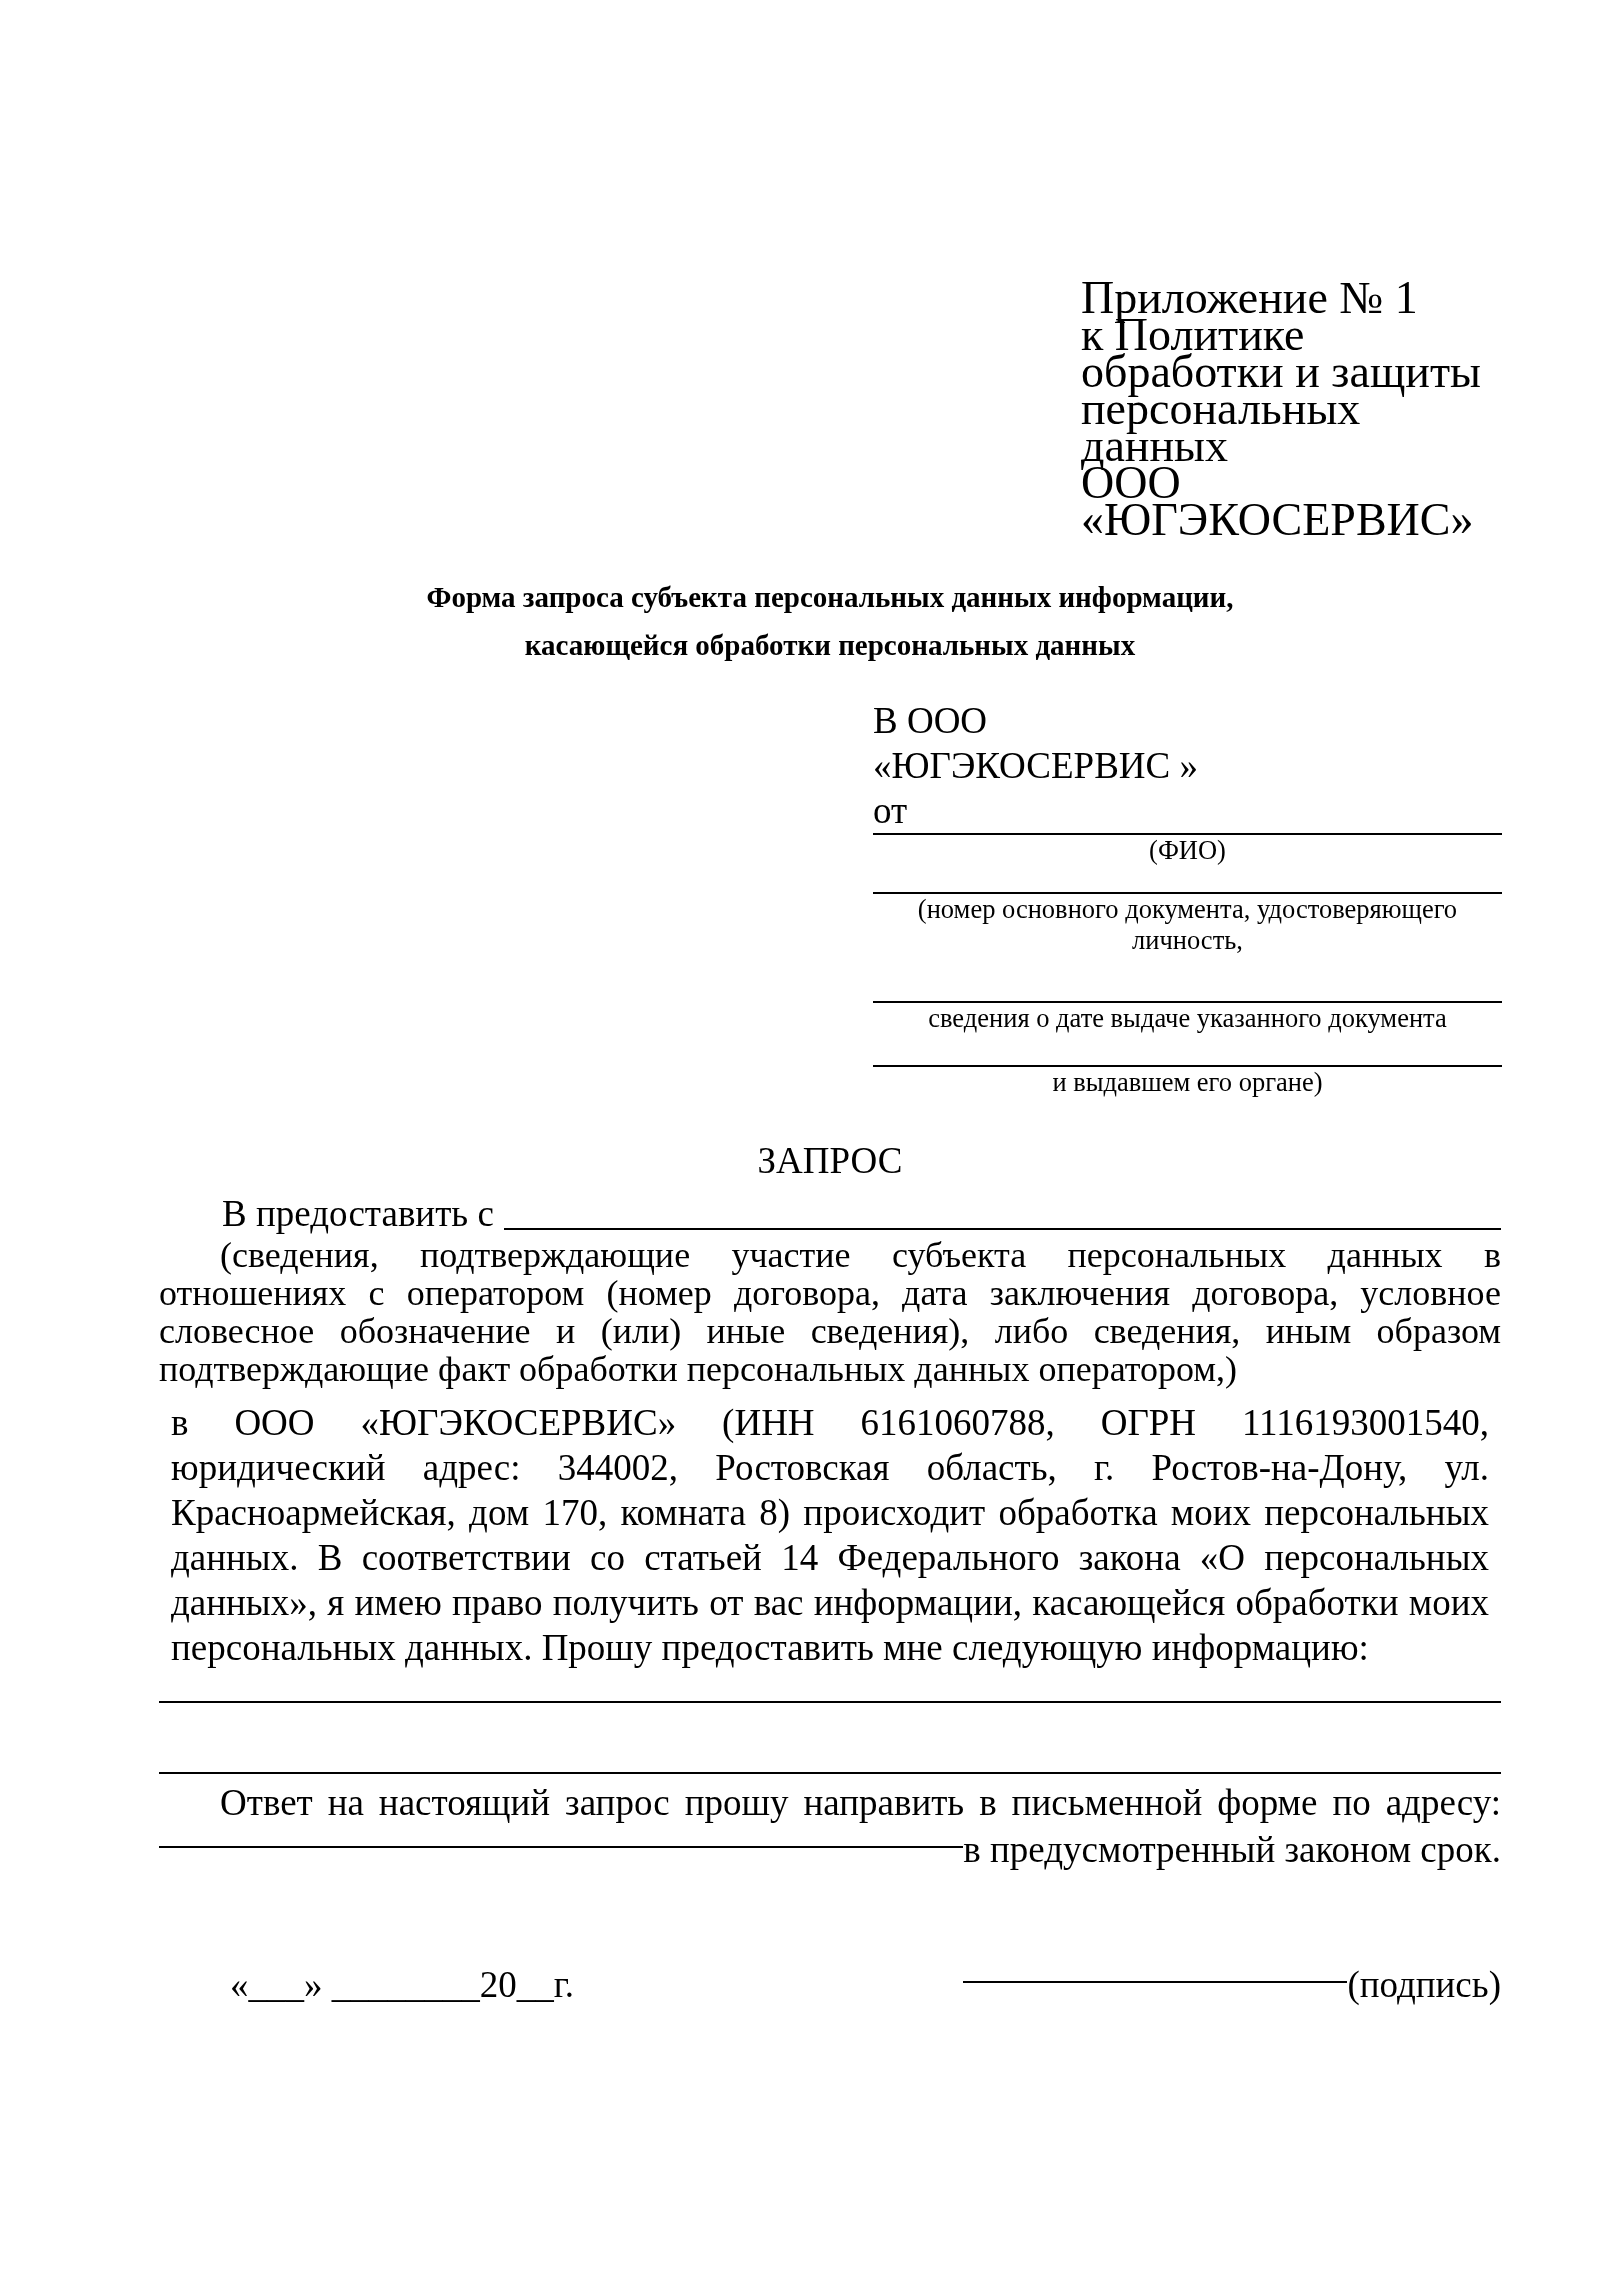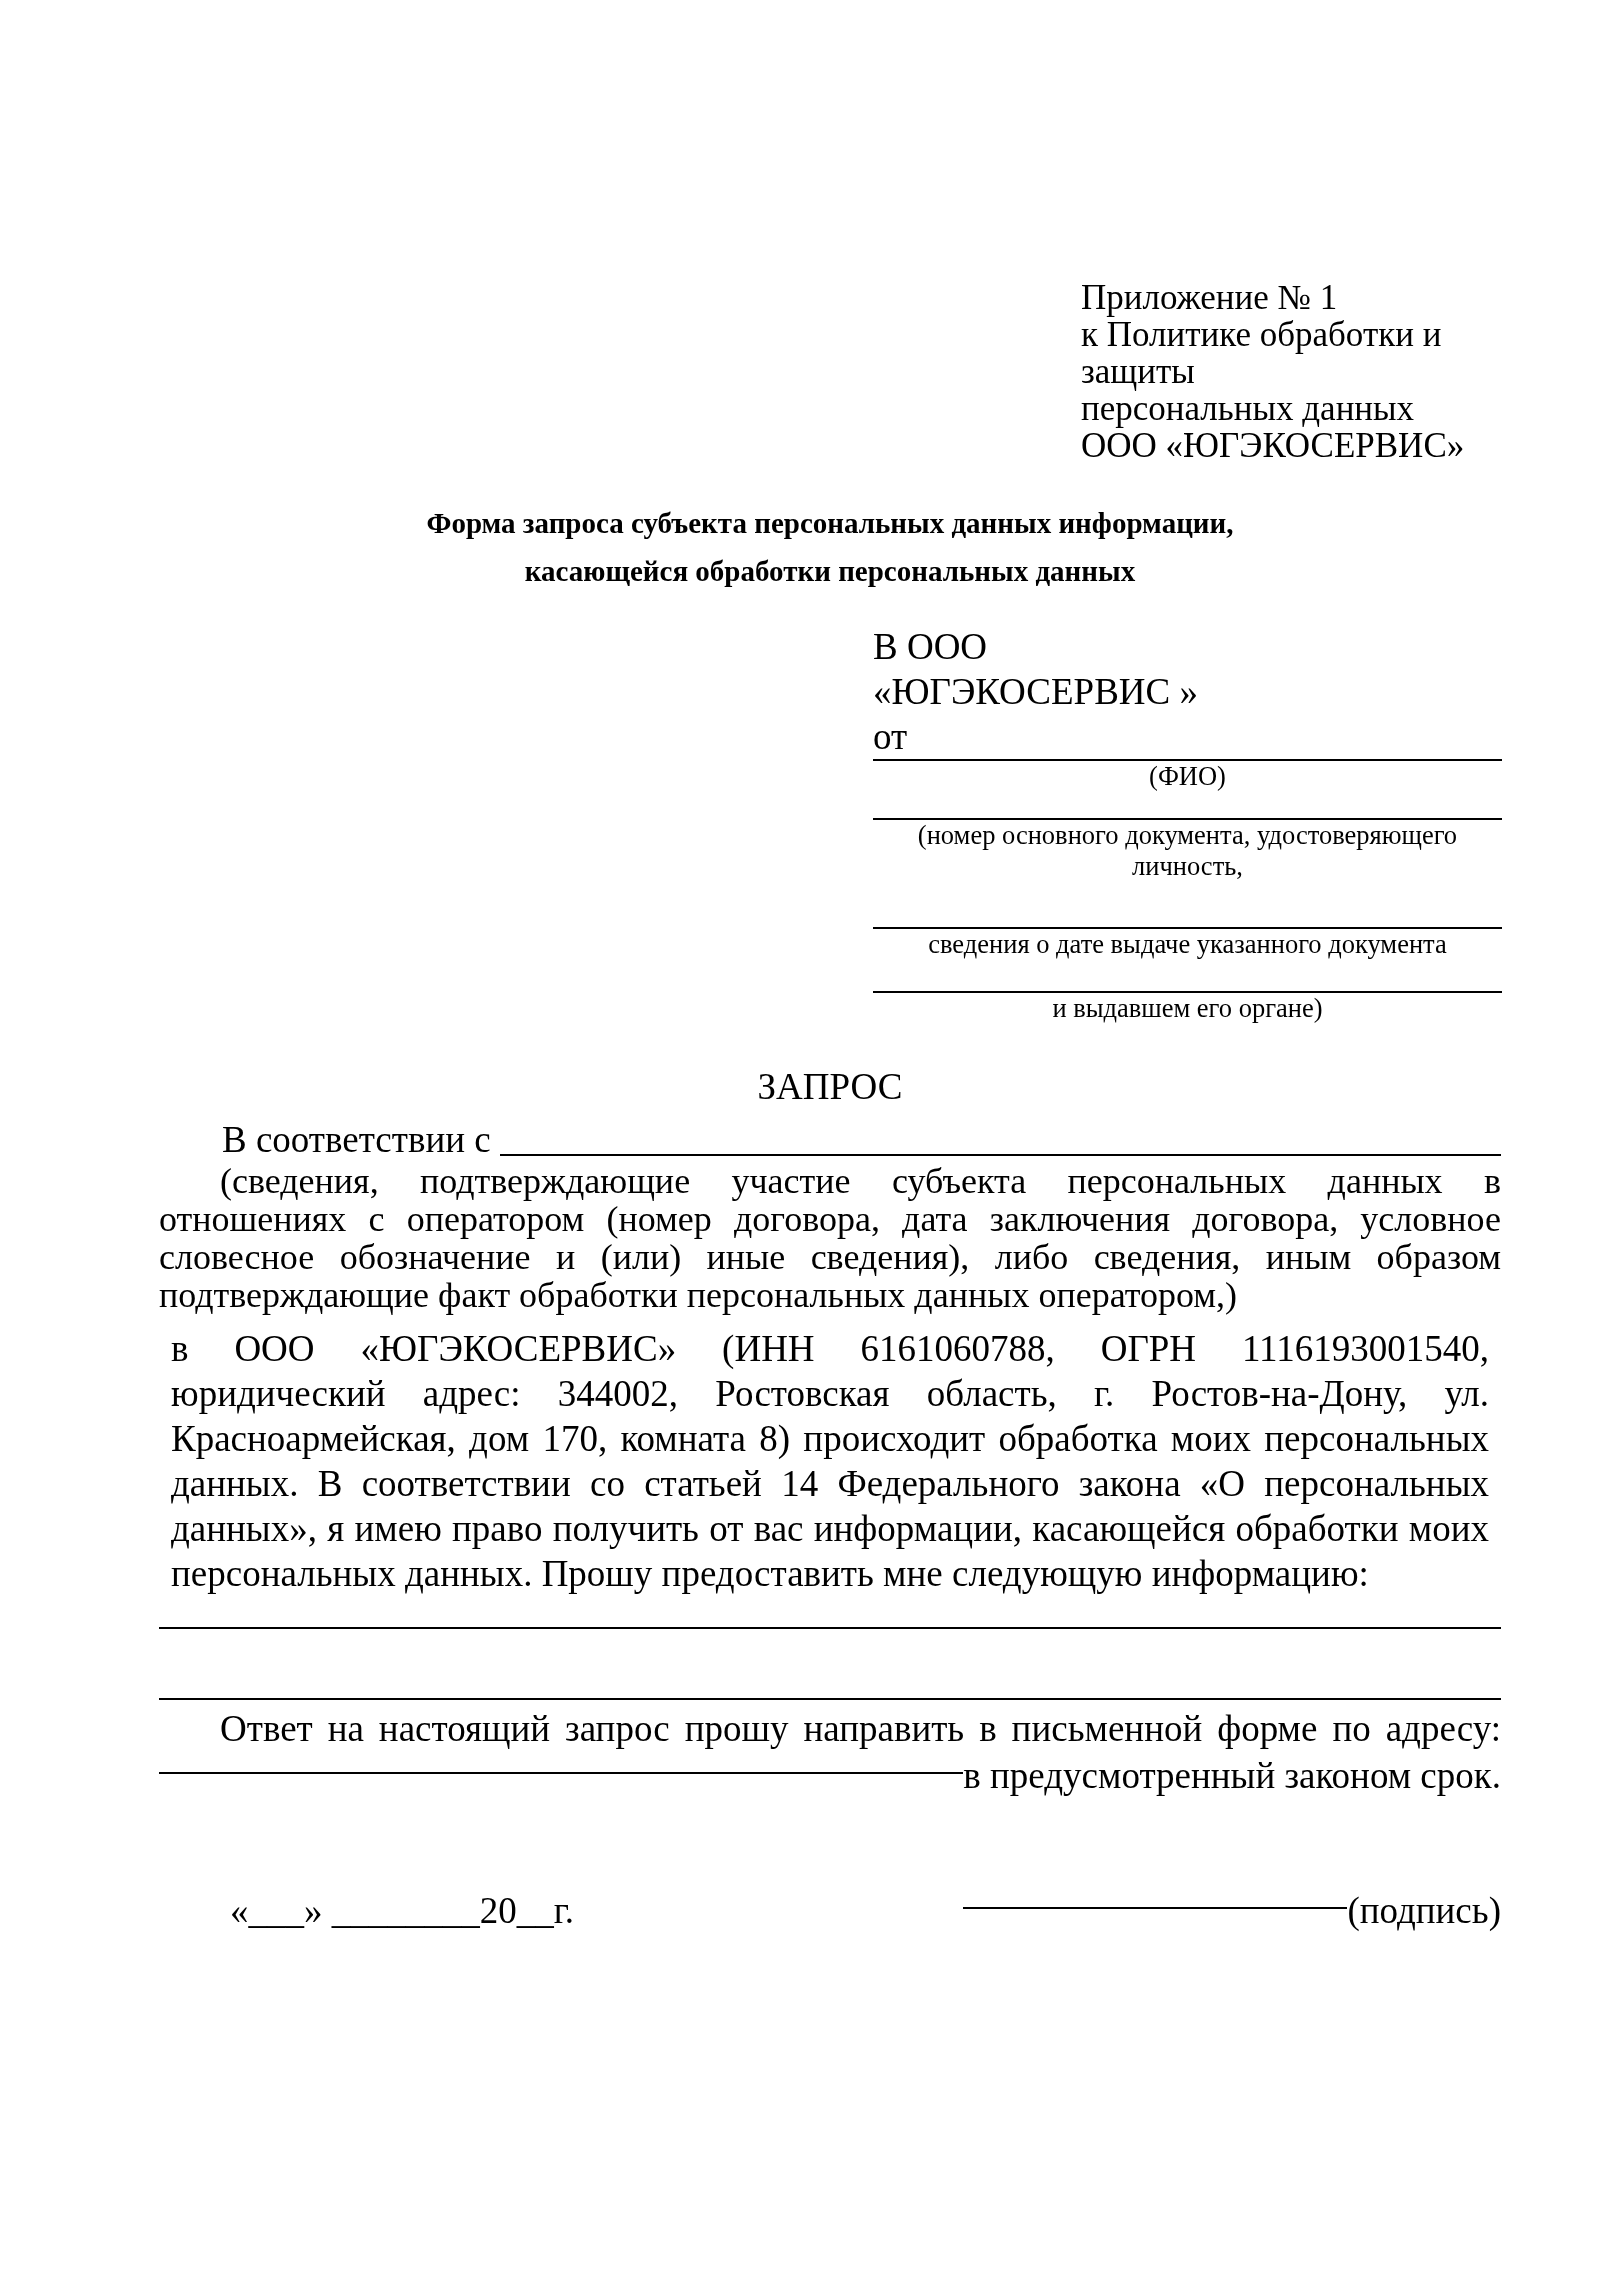--- a/index.html
+++ b/index.html
@@ -15,21 +15,21 @@
     color: #000000;
     font-family: "Liberation Serif", "DejaVu Serif", serif;
     box-sizing: border-box;
     padding: 279px 120px 0 159px;
     overflow: hidden;
   }
 
   
   .appendix {
     margin-left: 922px;
-    font-size: 35px;
+    font-size: 46px;
     line-height: 37px;
   }
 
   
   .doc-title {
     margin-top: 35px;
     text-align: center;
     font-weight: bold;
     font-size: 29px;
     line-height: 48px;
@@ -174,21 +174,21 @@
     <div class="write-line wl-m2"></div>
     <div class="caption">сведения о дате выдаче указанного документа</div>
 
     <div class="write-line wl-m3"></div>
     <div class="caption">и выдавшем его органе)</div>
   </div>
 
   <div class="request-heading">ЗАПРОС</div>
 
   <div class="intro">
-    <span class="prefix">В соответствии с</span>
+    <span class="prefix">В предоставить с</span>
     <span class="fill"></span>
   </div>
 
   <div class="footnote">(сведения, подтверждающие участие субъекта персональных данных в отношениях с оператором (номер договора, дата заключения договора, условное словесное обозначение и (или) иные сведения), либо сведения, иным образом подтверждающие факт обработки персональных данных оператором,)</div>
 
   <p class="body-par">в ООО «ЮГЭКОСЕРВИС» (ИНН 6161060788, ОГРН 1116193001540, юридический адрес: 344002, Ростовская область, г. Ростов-на-Дону, ул. Красноармейская, дом 170, комната 8) происходит обработка моих персональных данных. В соответствии со статьей 14 Федерального закона «О персональных данных», я имею право получить от вас информации, касающейся обработки моих персональных данных. Прошу предоставить мне следующую информацию:</p>
 
   <div class="blank-line bl-1"></div>
   <div class="blank-line bl-2"></div>
 

